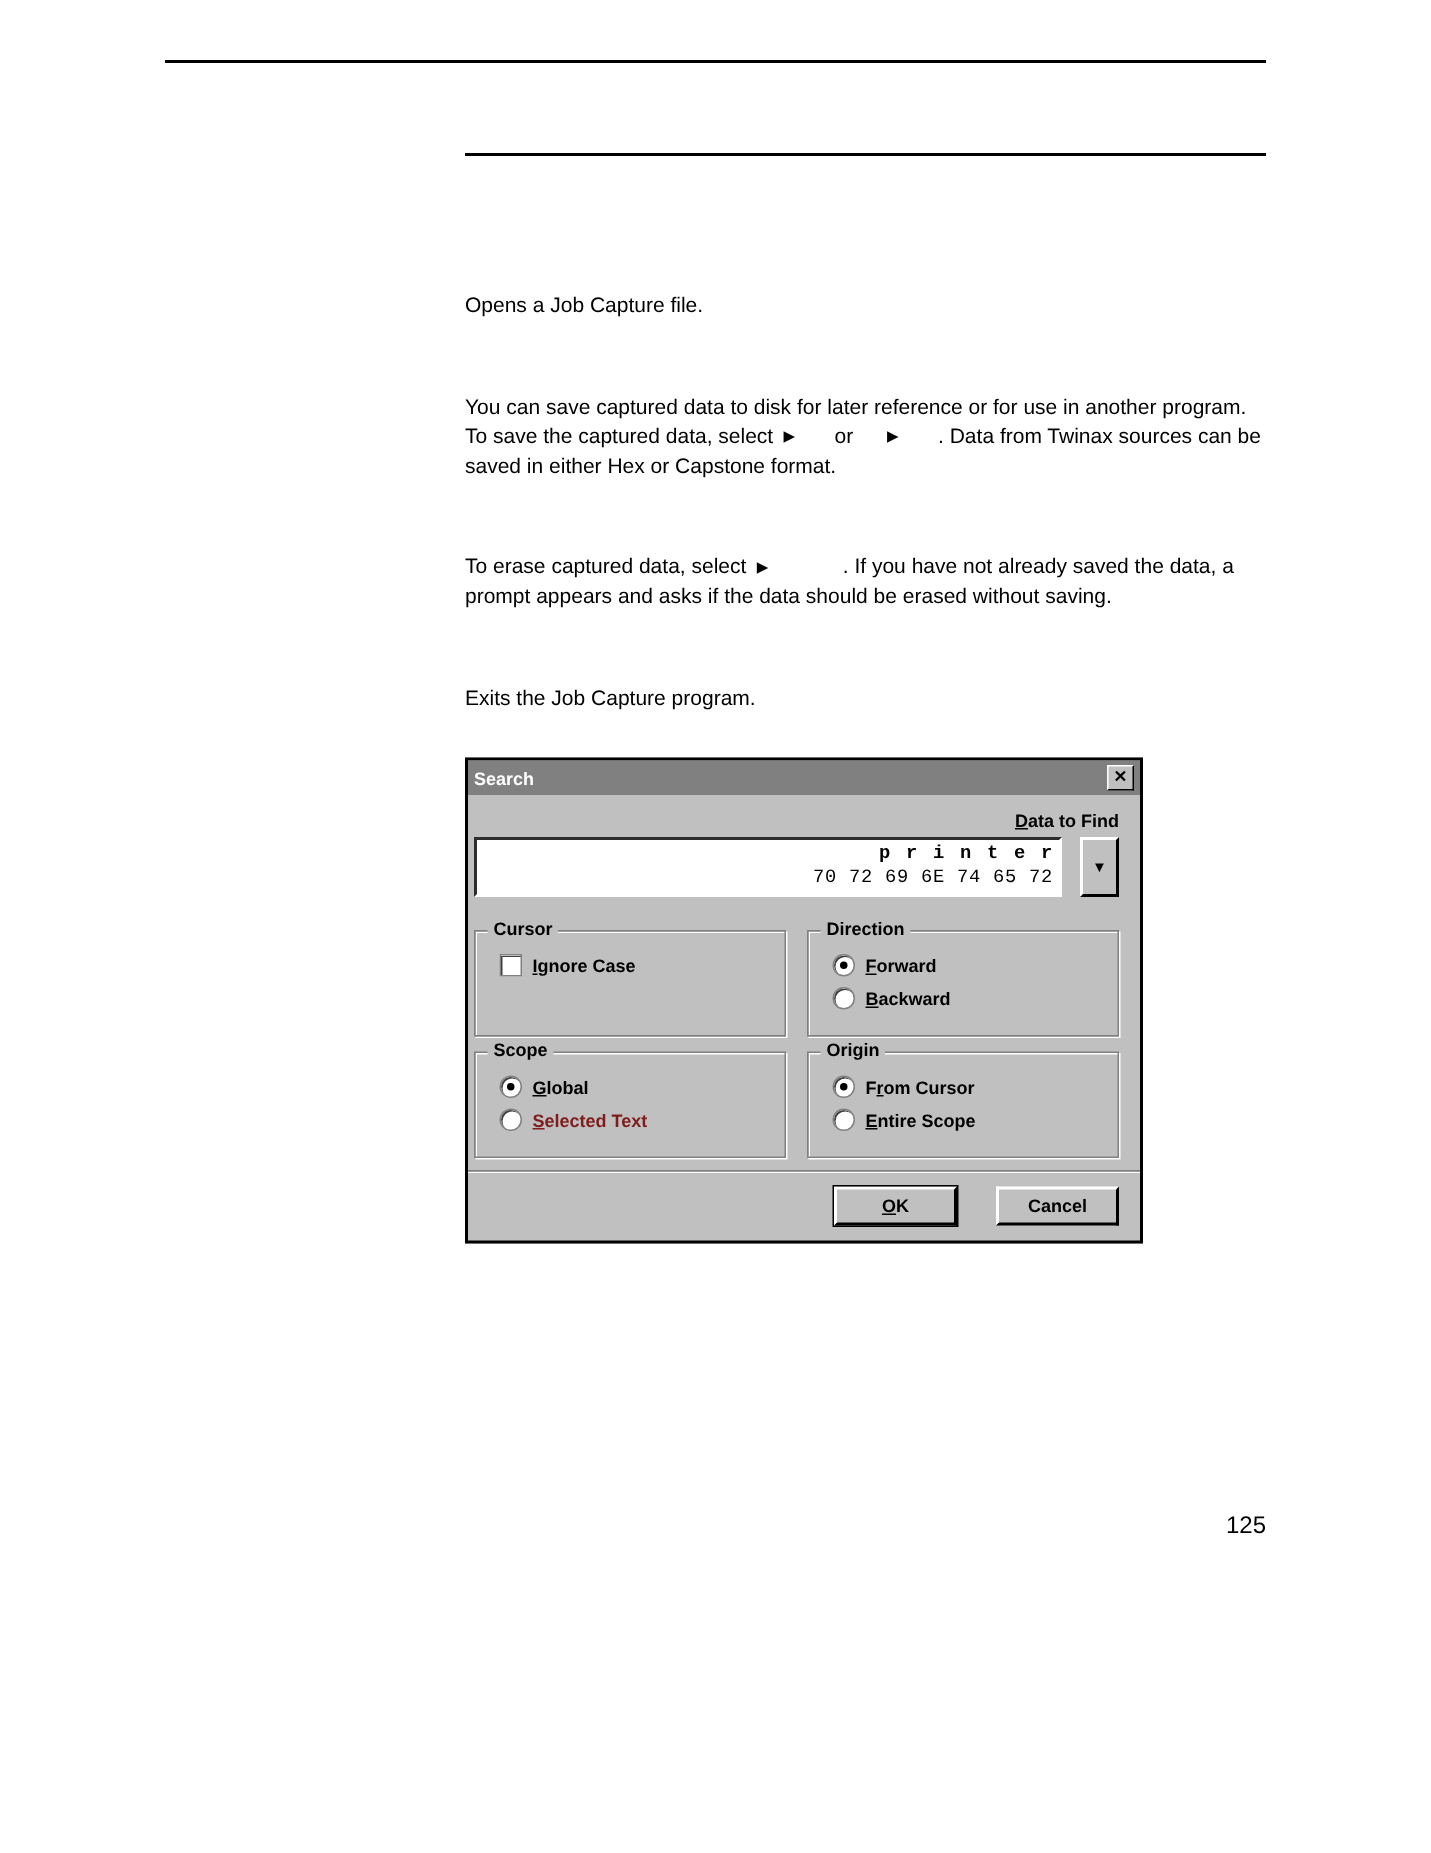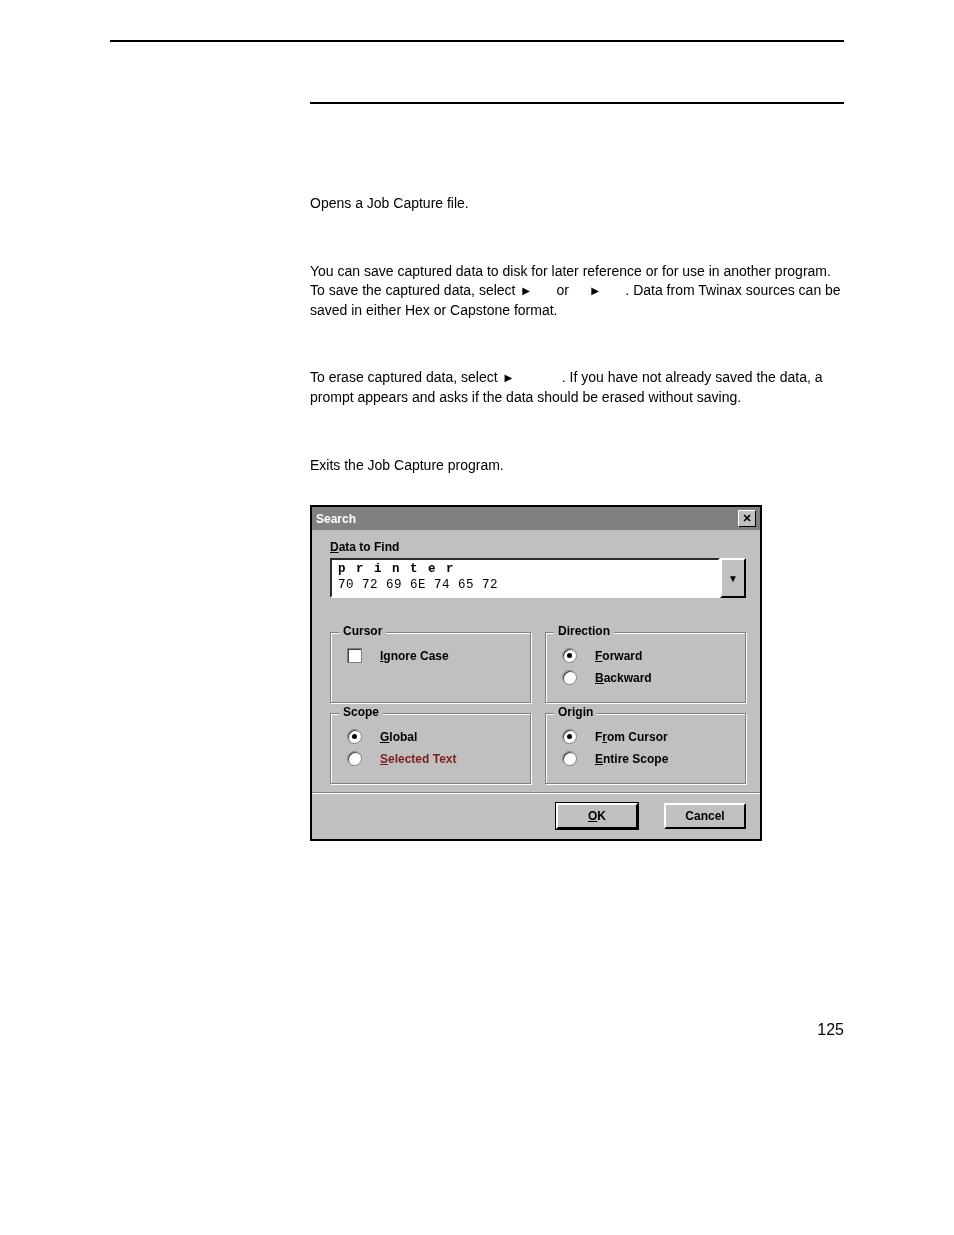--- a/index.html
+++ b/index.html
@@ -75,32 +75,34 @@
     display: flex;
     align-items: center;
     justify-content: center;
     font-family: Arial, sans-serif;
     font-size: 11px;
     font-weight: bold;
     color: #000;
     line-height: 1;
   }
   .dlg-body {
-    padding: 10px 14px 8px 18px;
+    padding: 10px 14px 8px 4px;
+    text-align: right;
   }
   .lbl {
     font-weight: bold;
     margin-bottom: 4px;
   }
   .ul-letter {
     text-decoration: underline;
   }
   .combo {
     display: flex;
-    margin-bottom: 24px;
+    margin-bottom: 12px;
+    gap: 12px;
   }
   .combo-text {
     flex: 1;
     background: #fff;
     border: 2px inset #fff;
     border-top-color: #808080;
     border-left-color: #808080;
     padding: 2px 4px 3px 6px;
     font-family: "Courier New", monospace;
     font-size: 12.5px;
@@ -140,21 +142,21 @@
     position: absolute;
     top: -9px;
     left: 8px;
     background: #c0c0c0;
     padding: 0 4px;
     font-weight: bold;
   }
   .chk, .rad {
     display: flex;
     align-items: center;
-    gap: 18px;
+    gap: 7px;
     margin: 3px 0 7px 6px;
     font-weight: bold;
   }
   .chk-box {
     width: 13px;
     height: 13px;
     background: #fff;
     border: 1px solid #808080;
     box-shadow: inset 1px 1px 0 #404040;
   }

